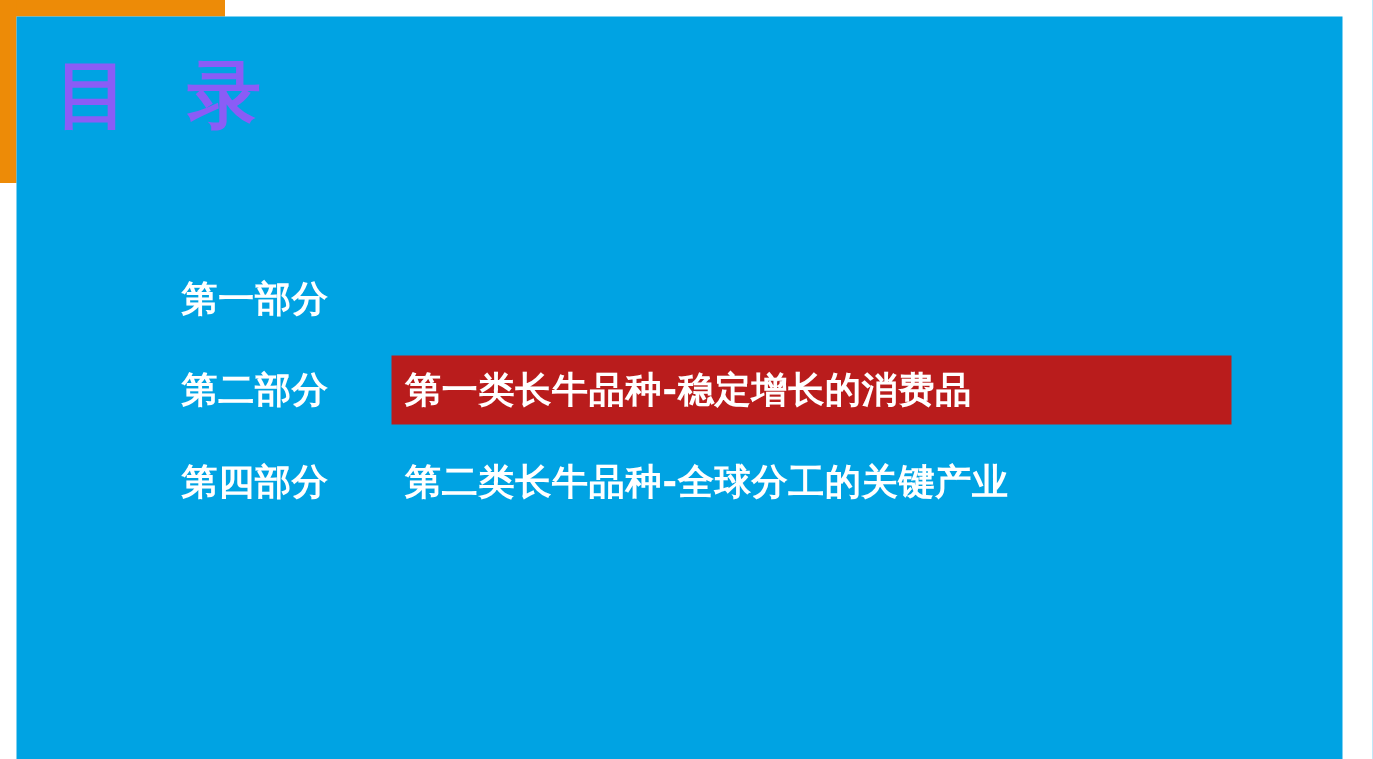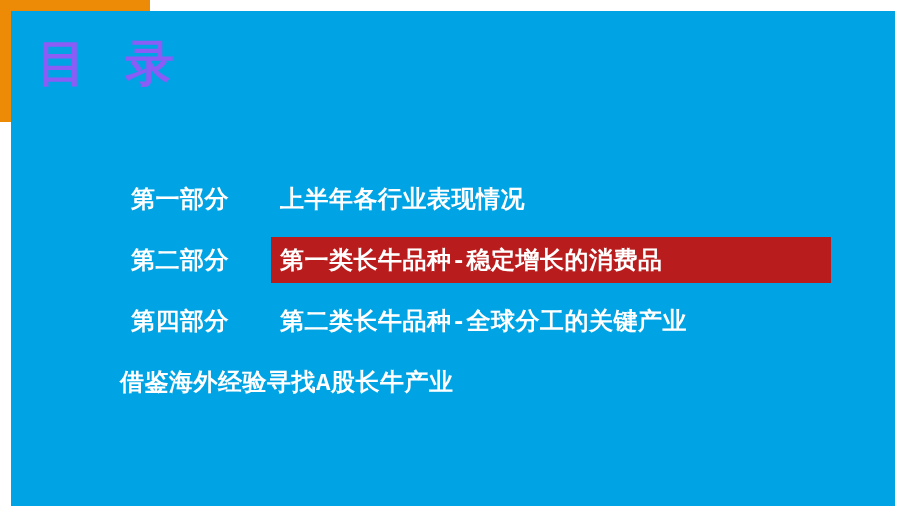--- a/index.html
+++ b/index.html
@@ -59,24 +59,23 @@
     font-weight: bold;
     color: #8b5cf6;
     letter-spacing: 11px;
     line-height: 1.12;
     white-space: nowrap;
   }
 
   
   .toc {
     position: absolute;
-    left: 120px;
+    left: 110px;
     top: 168px;
     width: 740px;
-    font-family: Liberation Mono, monospace;
   }
   .toc-row {
     position: relative;
     height: 61px;
     display: flex;
     align-items: center;
   }
   .toc-part {
     flex: 0 0 auto;
     width: 160px;
@@ -115,32 +114,30 @@
   <div class="accent-bar-left"></div>
 
   <div class="blue-panel"></div>
 
   <div class="slide-title">目 录</div>
 
   <div class="toc">
 
     <div class="toc-row">
       <span class="toc-part">第一部分</span>
-      <span class="toc-text">上半年各行业表现情况</span>
     </div>
 
     <div class="toc-row highlight">
       <span class="toc-part">第二部分</span>
       <span class="toc-text">第一类长牛品种-稳定增长的消费品</span>
     </div>
 
     <div class="toc-row">
       <span class="toc-part">第四部分</span>
       <span class="toc-text">第二类长牛品种-全球分工的关键产业</span>
     </div>
 
     <div class="toc-row">
-      <span class="toc-text">借鉴海外经验寻找A股长牛产业</span>
     </div>
 
   </div>
 
 </div>
 
 </body></html>

